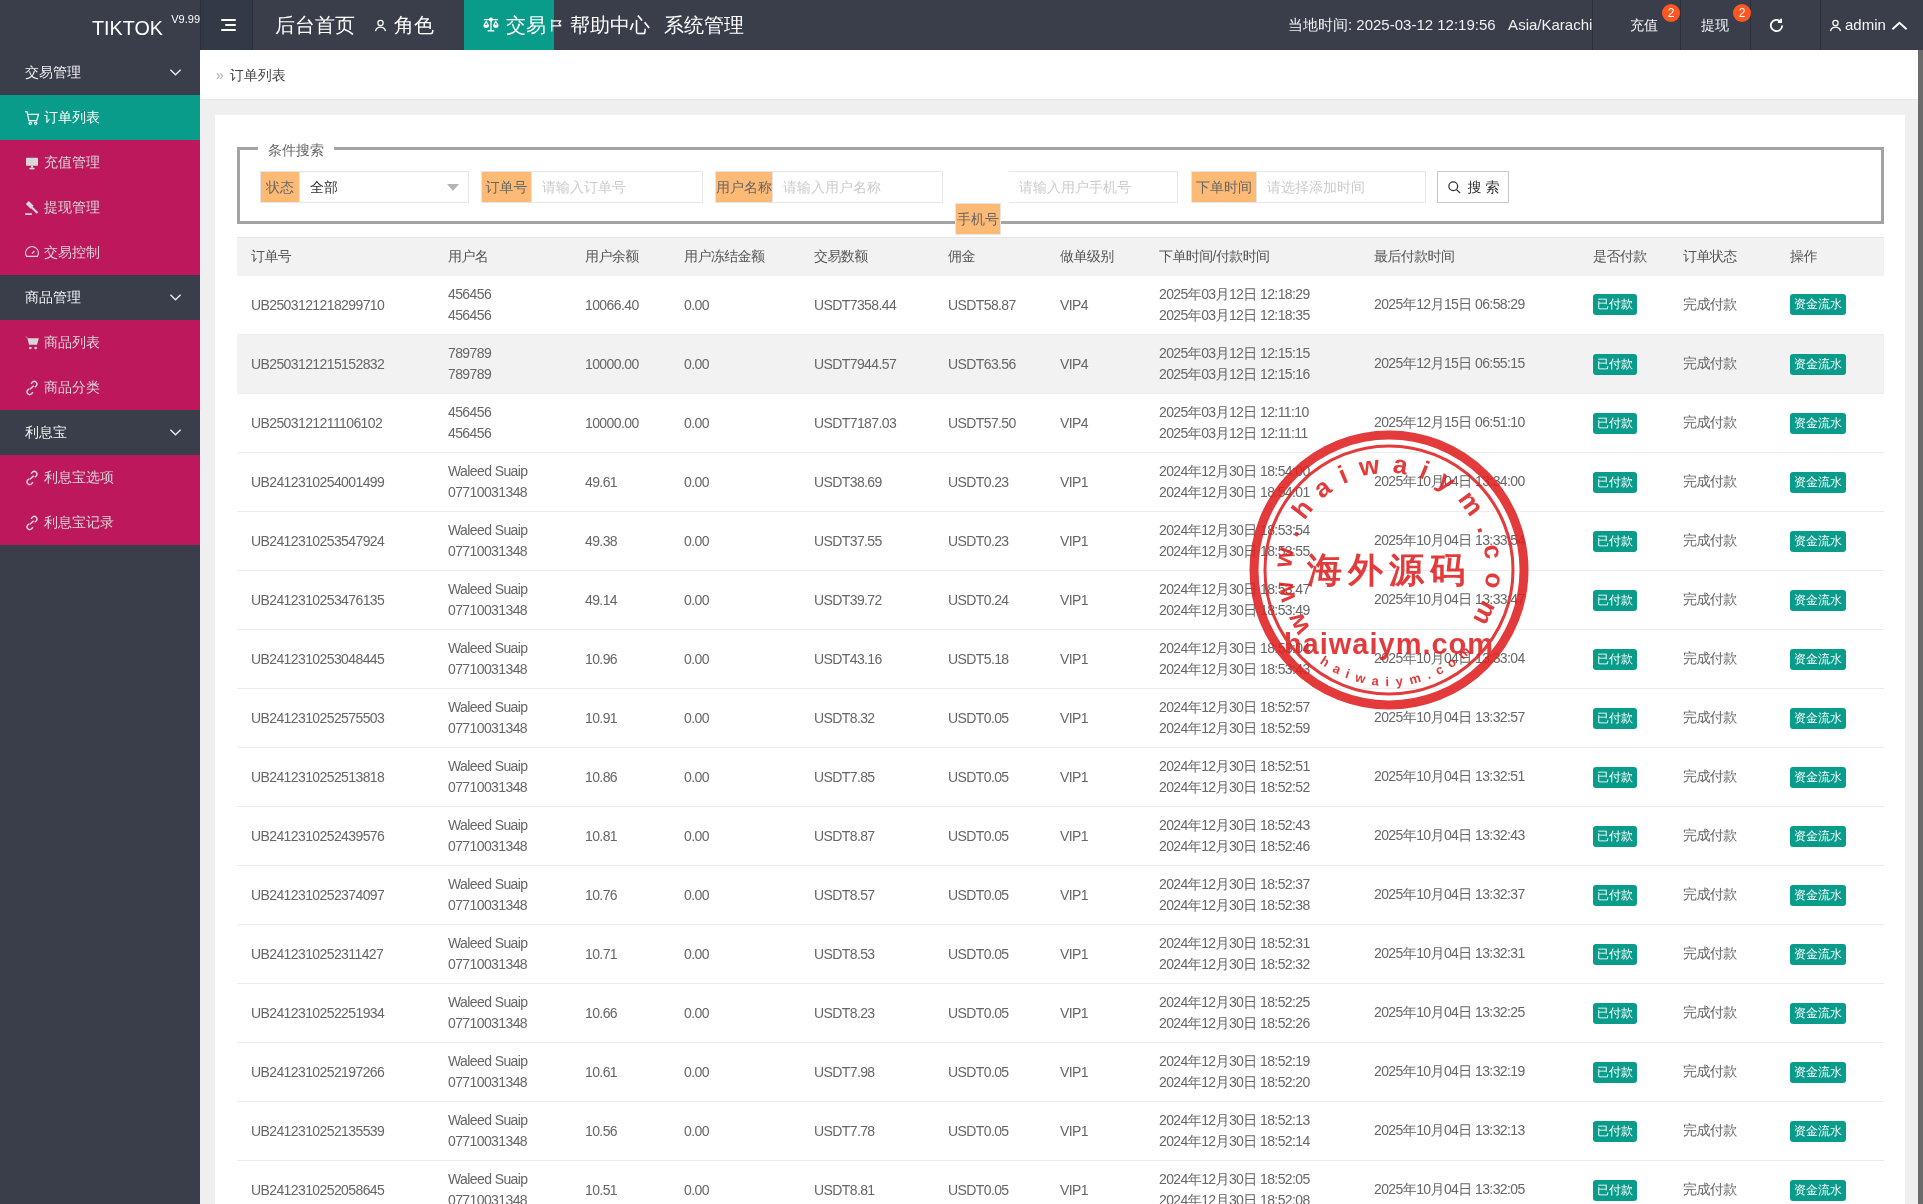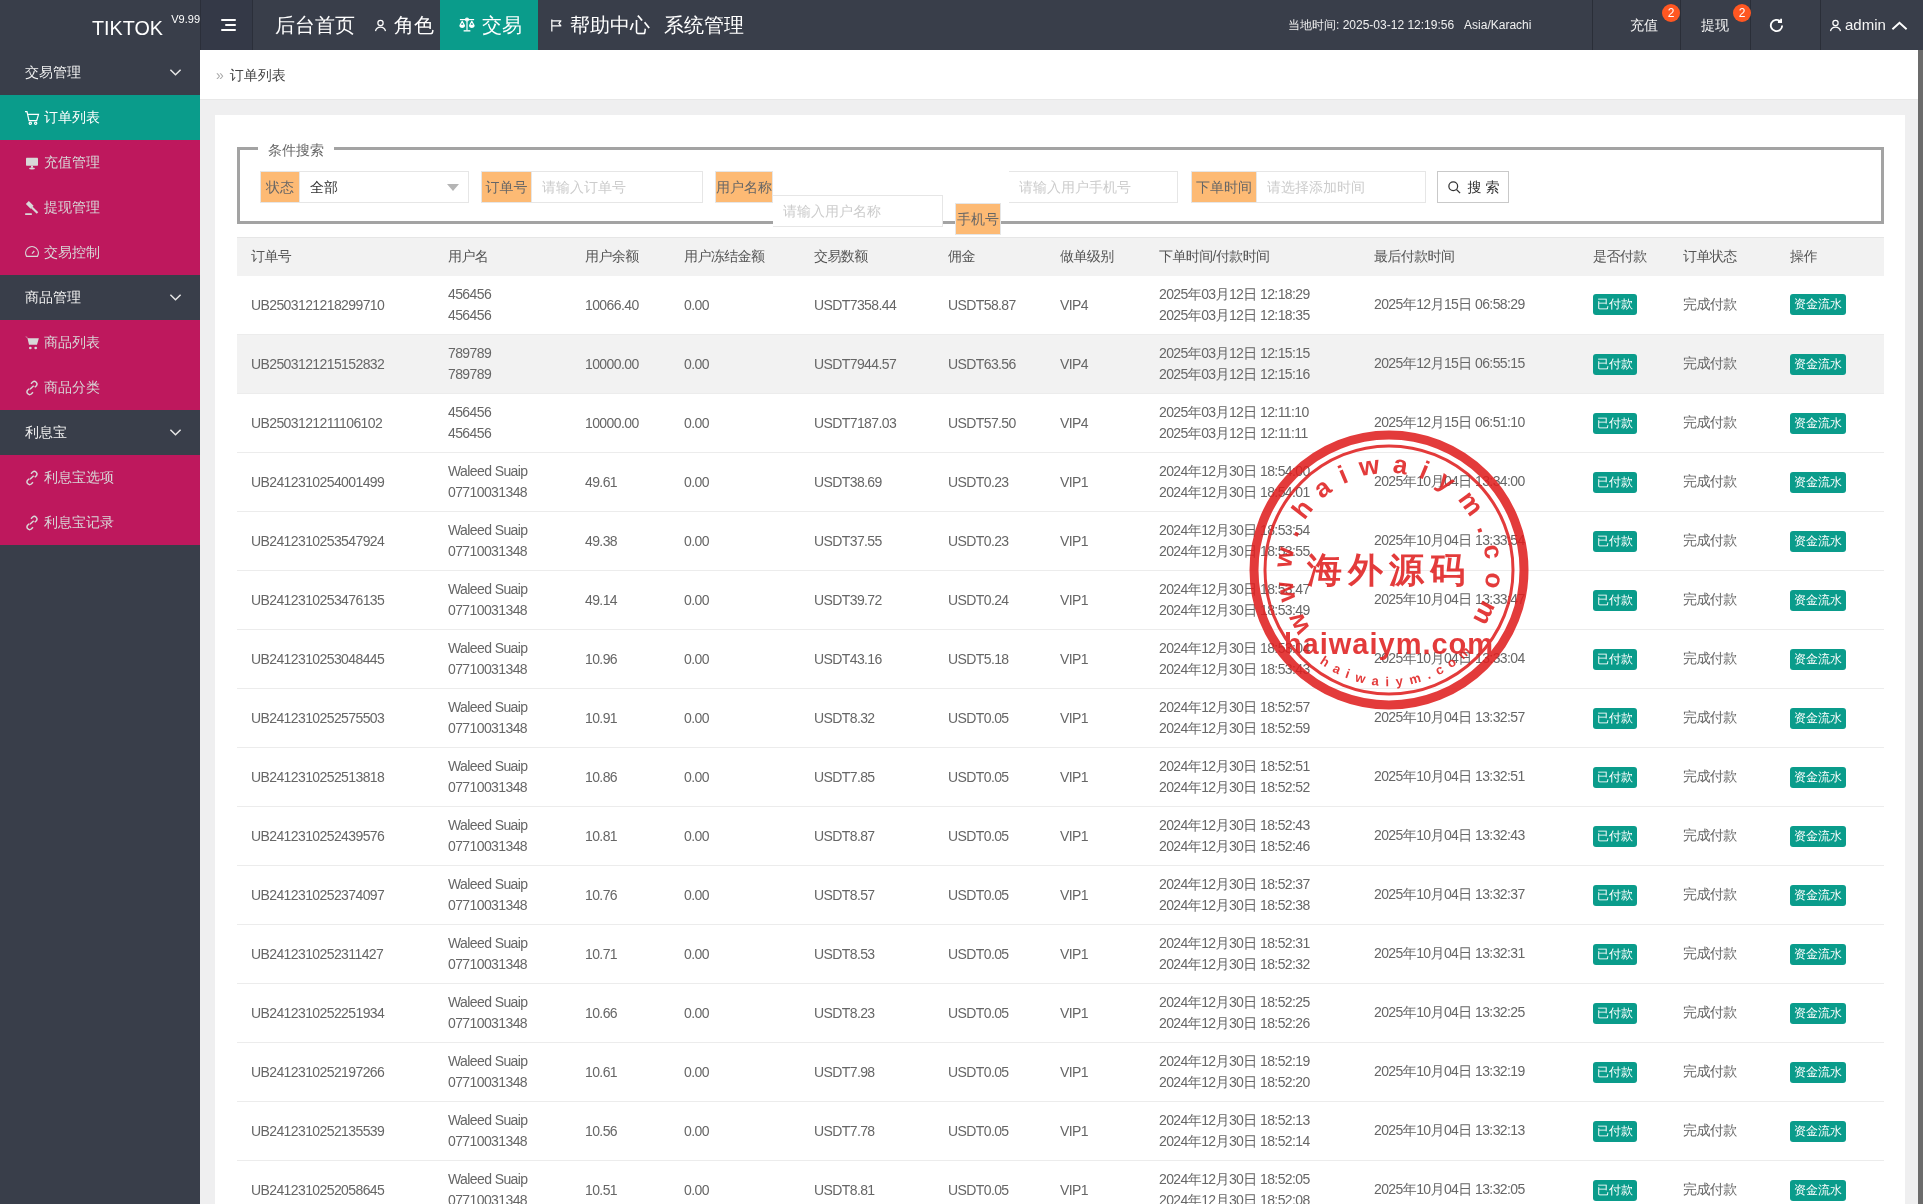--- a/index.html
+++ b/index.html
@@ -12,21 +12,21 @@
 #logo b{font-size:21px;font-weight:normal;letter-spacing:0;display:inline-block;transform:scaleX(0.94);transform-origin:left;}
 #logo sup{font-size:11px;font-weight:normal;margin-left:4px;position:relative;top:-6px;}
 #hamb{position:absolute;left:200px;top:0;width:53px;height:50px;background:#343947;border-left:1px solid #2b2f3a;border-right:1px solid #2b2f3a;}
 #hamb .bars{position:absolute;left:20px;top:19px;width:15px;height:12px;}
 #hamb .bars i{position:absolute;height:2px;background:#fff;border-radius:1px;}
 .nav{position:absolute;top:0;height:50px;color:#fff;}
 .nav .txt{position:absolute;top:0;line-height:50px;font-size:20px;color:#fff;white-space:nowrap;}
 .navicon{position:absolute;top:18px;width:15px;height:15px;}
 #nav3{background:#0a9c8b;}
 .vsep{position:absolute;top:0;width:1px;height:50px;background:#2a2e38;}
-#toptime{position:absolute;top:0;left:1288px;line-height:50px;color:#f0f0f0;font-size:12px;}
+#toptime{position:absolute;top:0;left:1288px;line-height:50px;color:#f0f0f0;font-size:15px;}
 .topitem{position:absolute;top:0;line-height:50px;color:#f5f5f5;font-size:14px;}
 .obadge{position:absolute;width:18px;height:18px;border-radius:50%;background:#ff5722;color:#fff;font-size:12px;line-height:18px;text-align:center;}
 
 #side{position:absolute;left:0;top:50px;width:200px;height:1154px;background:#393e4a;z-index:20;}
 .shead{position:relative;height:45px;line-height:45px;color:#f2f2f2;font-size:14px;padding-left:25px;background:#393e4a;}
 .shead svg{position:absolute;right:18px;top:16px;}
 .sitem{position:relative;height:45px;line-height:45px;color:#d8d8d8;font-size:14px;padding-left:44px;background:#be185d;}
 .sitem svg{position:absolute;left:24px;top:15px;}
 .sitem.active{background:#0a9c8b;color:#fff;}
 
@@ -70,21 +70,21 @@
   <div class="nav" id="nav1" style="left:253px;width:104px;">
       <span class="txt" style="left:22px;">后台首页</span>
     </div>
   <div class="nav" id="nav2" style="left:357px;width:83px;">
     <svg class="navicon" style="left:16px;" viewBox="0 0 24 24" fill="none" stroke="#fff" stroke-width="2">
         <circle cx="12" cy="8" r="4.2"></circle>
         <path d="M4 21c1-5 5-6.5 8-6.5s7 1.5 8 6.5"></path>
       </svg>
     <span class="txt" style="left:37px;">角色</span>
     </div>
-  <div class="nav" id="nav3" style="left:440px;width:98px;">
+  <div class="nav" id="nav3" style="left:464px;width:90px;">
     <svg class="navicon" style="left:18px;top:16px;width:18px;height:18px;" viewBox="0 0 24 24" fill="none" stroke="#fff" stroke-width="1.6">
         <path d="M2.5 4.8h19"></path>
         <circle cx="12" cy="4.8" r="1.9"></circle>
         <path d="M12 6.9v12"></path>
         <path d="M7.5 19.8h9" stroke-width="1.8"></path>
         <path d="M5.6 7l-3 5.6h6z" stroke-linejoin="round"></path>
         <path d="M18.4 7l-3 5.6h6z" stroke-linejoin="round"></path>
         <path d="M1.7 13.4a4.3 4.3 0 0 0 7.8 0z" fill="#fff" stroke="none"></path>
         <path d="M14.5 13.4a4.3 4.3 0 0 0 7.8 0z" fill="#fff" stroke="none"></path>
       </svg>
@@ -183,21 +183,21 @@
         <span class="lab" style="width:40px;">状态</span>
         <span class="inp sel" style="left:40px;width:169px;">全部</span>
         <span class="tri" style="left:187px;top:13px;"></span>
       </div>
       <div class="grp" style="left:241px;">
         <span class="lab" style="width:51px;">订单号</span>
         <span class="inp" style="left:51px;width:171px;">请输入订单号</span>
       </div>
       <div class="grp" style="left:475px;">
         <span class="lab" style="width:58px;">用户名称</span>
-        <span class="inp" style="left:58px;width:170px;margin-top:24px;">请输入用户名称</span>
+        <span class="inp" style="left:58px;width:170px;">请输入用户名称</span>
       </div>
       <div class="grp" style="left:715px;">
         <span class="lab" style="width:46px;margin-top:32px;">手机号</span>
         <span class="inp" style="left:54px;width:169px;">请输入用户手机号</span>
       </div>
       <div class="grp" style="left:951px;">
         <span class="lab" style="width:66px;">下单时间</span>
         <span class="inp" style="left:66px;width:169px;">请选择添加时间</span>
       </div>
       <div id="searchbtn"><svg style="vertical-align:-3px;margin-right:6px;" width="15" height="15" viewBox="0 0 24 24" fill="none" stroke="#333" stroke-width="2">

